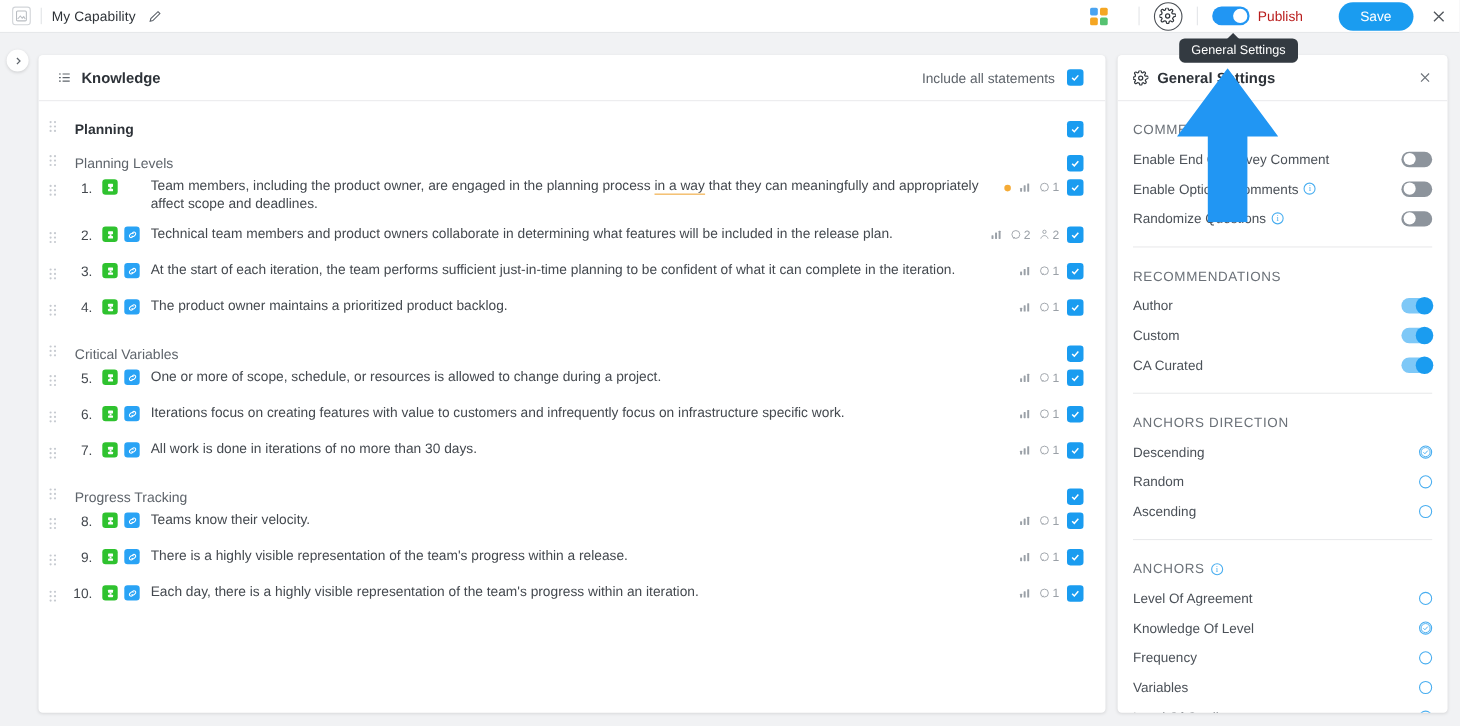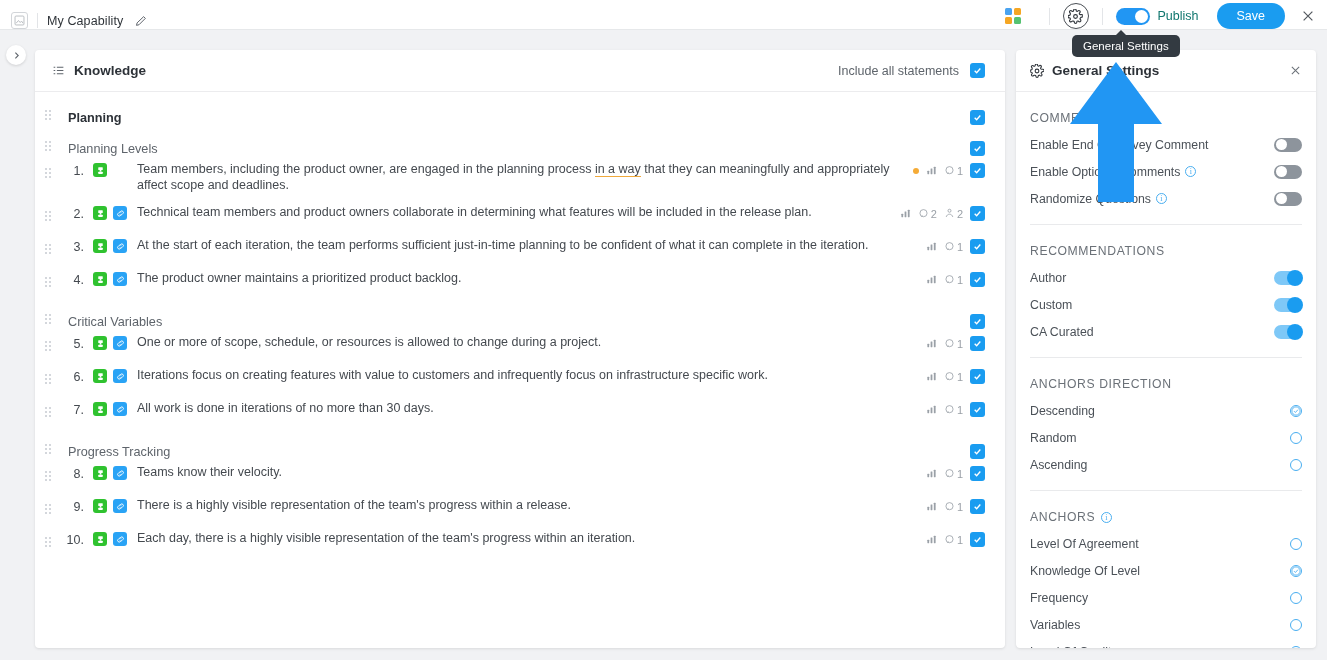--- a/index.html
+++ b/index.html
@@ -7,21 +7,21 @@
     width: 1327px; height: 660px;
     font-family: "Liberation Sans", sans-serif;
     background: #f0f1f3;
     overflow: hidden;
   }
   #app { position: relative; width: 1327px; height: 660px; background: #f1f2f4; }
 
   
   .topbar {
     position: absolute; left: 0; top: 0; width: 1327px; height: 30px;
-    background: #ffffff; display: flex; align-items: flex-end;
+    background: #ffffff; display: flex; align-items: center;
     border-bottom: 1px solid #e6e8ea;
   }
   .tb-left { display: flex; align-items: center; padding-left: 11px; gap: 9px; }
   .thumb-icon {
     width: 17px; height: 17px; border: 1px solid #d2d5d9; border-radius: 3px;
     display: flex; align-items: center; justify-content: center; color: #b9bdc2;
   }
   .divider-v { width: 1px; height: 15px; background: #e2e4e7; }
   .doc-title { font-size: 12.5px; color: #2f3439; letter-spacing: .1px; }
   .pencil-icon { color: #5b6169; display: flex; align-items: center; margin-left: 3px; }
@@ -38,21 +38,21 @@
     background: #fff; cursor: pointer;
   }
   .toggle-pub {
     width: 34px; height: 17px; border-radius: 9px; background: #2196f3;
     position: relative; margin-right: 8px; cursor: pointer; flex: none;
   }
   .toggle-pub::after {
     content:''; position:absolute; right:2px; top:2px; width:13px; height:13px;
     border-radius:50%; background:#fff;
   }
-  .publish-label { font-size: 12.5px; color: #0f766e; margin-right: 18px; }
+  .publish-label { font-size: 12.5px; color: #b91c1c; margin-right: 32px; }
   .save-btn {
     background: #1a9cf0; color: #fff; border: none; border-radius: 14px;
     font-size: 12.5px; padding: 6px 20px; cursor: pointer;
     font-family: "Liberation Sans", sans-serif;
   }
   .close-x { margin-left: 16px; color: #53585e; cursor: pointer; display:flex; }
 
   
   .tooltip {
     position: absolute; left: 1072px; top: 35px;

